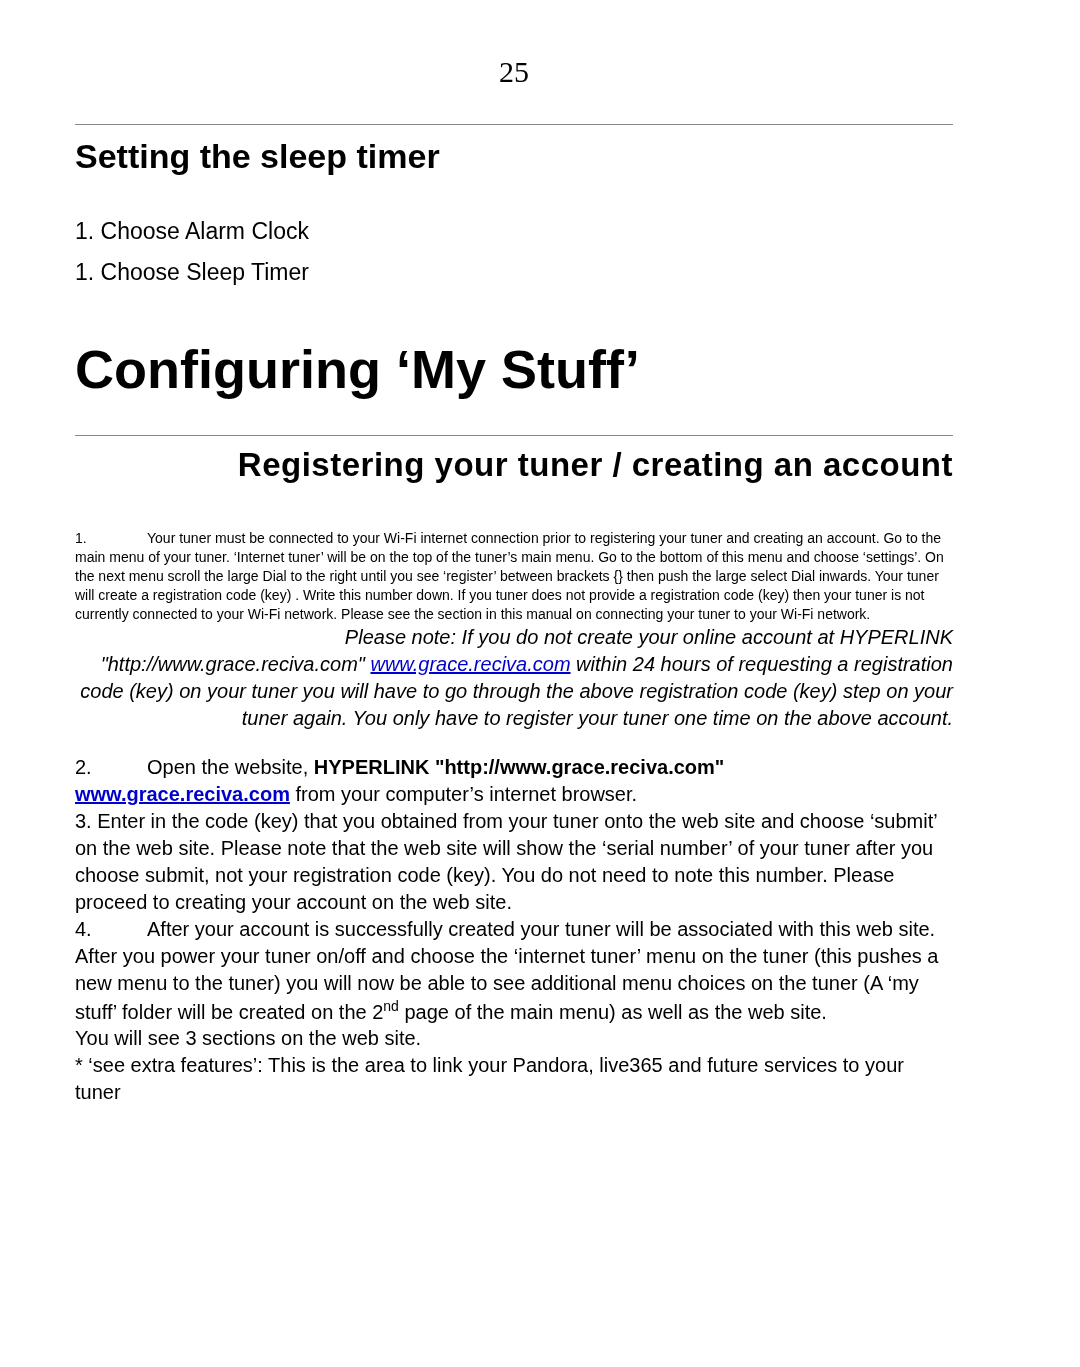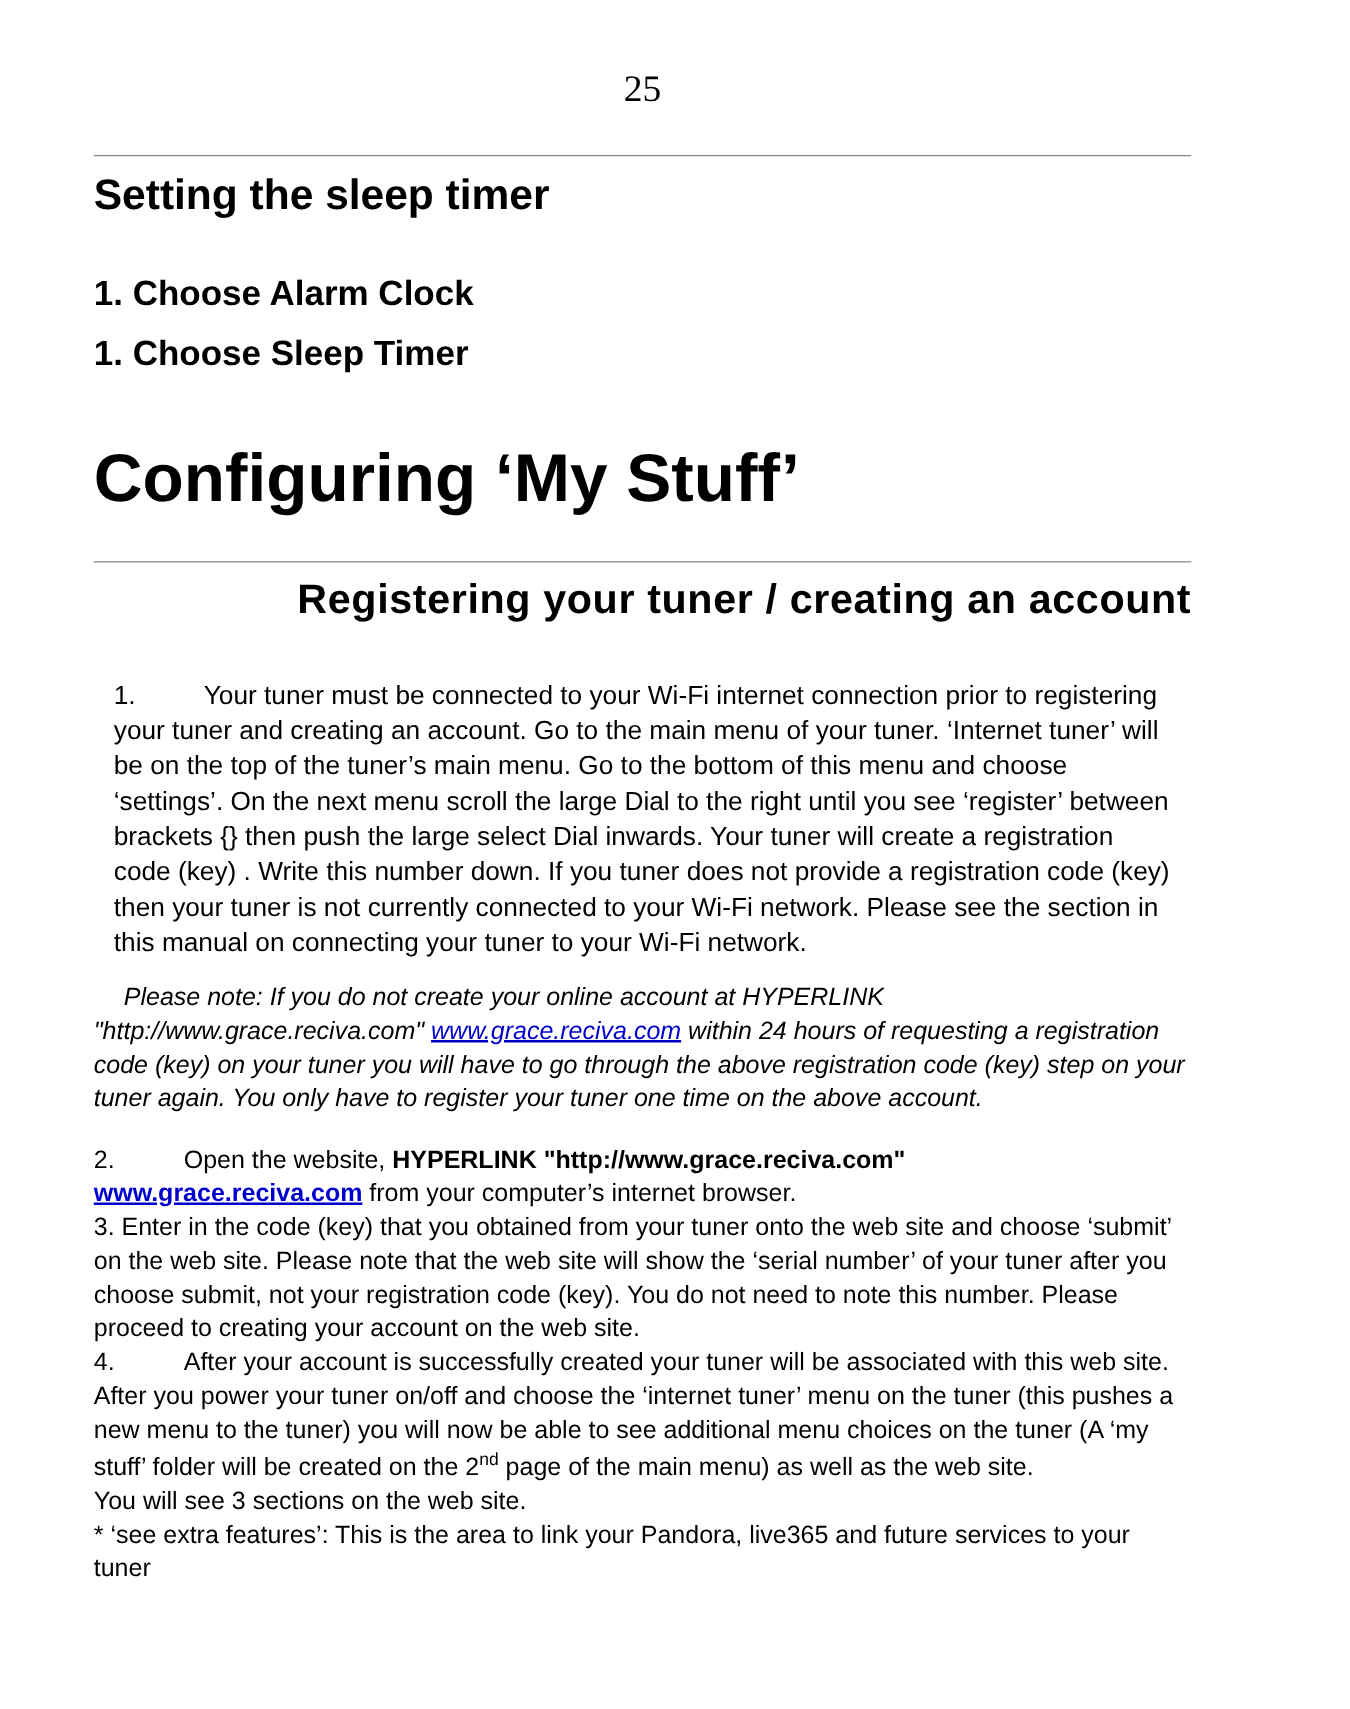--- a/index.html
+++ b/index.html
@@ -26,58 +26,58 @@
     border-top: 1px solid #888888;
     margin: 0 0 10px 0;
   }
   .h-sleep {
     font-family: Arial, Helvetica, sans-serif;
     font-weight: bold;
     font-size: 34px;
     margin: 12px 0 40px 0;
   }
   .step {
-    font-size: 28px;
+    font-size: 23px;
     line-height: 1.35;
     margin: 0 0 10px 0;
-    font-weight: bold;
   }
   .h-config {
     font-family: Arial, Helvetica, sans-serif;
     font-weight: bold;
     font-size: 54px;
     margin: 50px 0 35px 0;
   }
   .h-register {
     font-family: Verdana, Geneva, Tahoma, sans-serif;
     font-weight: bold;
     font-size: 33px;
     letter-spacing: 0.5px;
     margin: 0 0 45px 0;
     text-align: right;
   }
   .body-para {
-    font-size: 21px;
+    font-size: 14px;
     line-height: 1.35;
-    margin: 16px;
+    margin: 0;
   }
   .italic {
     font-style: italic;
   }
   .bold {
     font-weight: bold;
   }
   .link {
     color: #0000cc;
     text-decoration: underline;
   }
   .note-block {
     font-size: 20px;
     line-height: 1.35;
     margin: 0 0 22px 0;
+    text-align: right;
   }
   .note-indent {
     margin-left: 24px;
   }
   .block2 {
     font-size: 20px;
     line-height: 1.35;
     margin: 0 0 0 0;
   }
   .sup {

